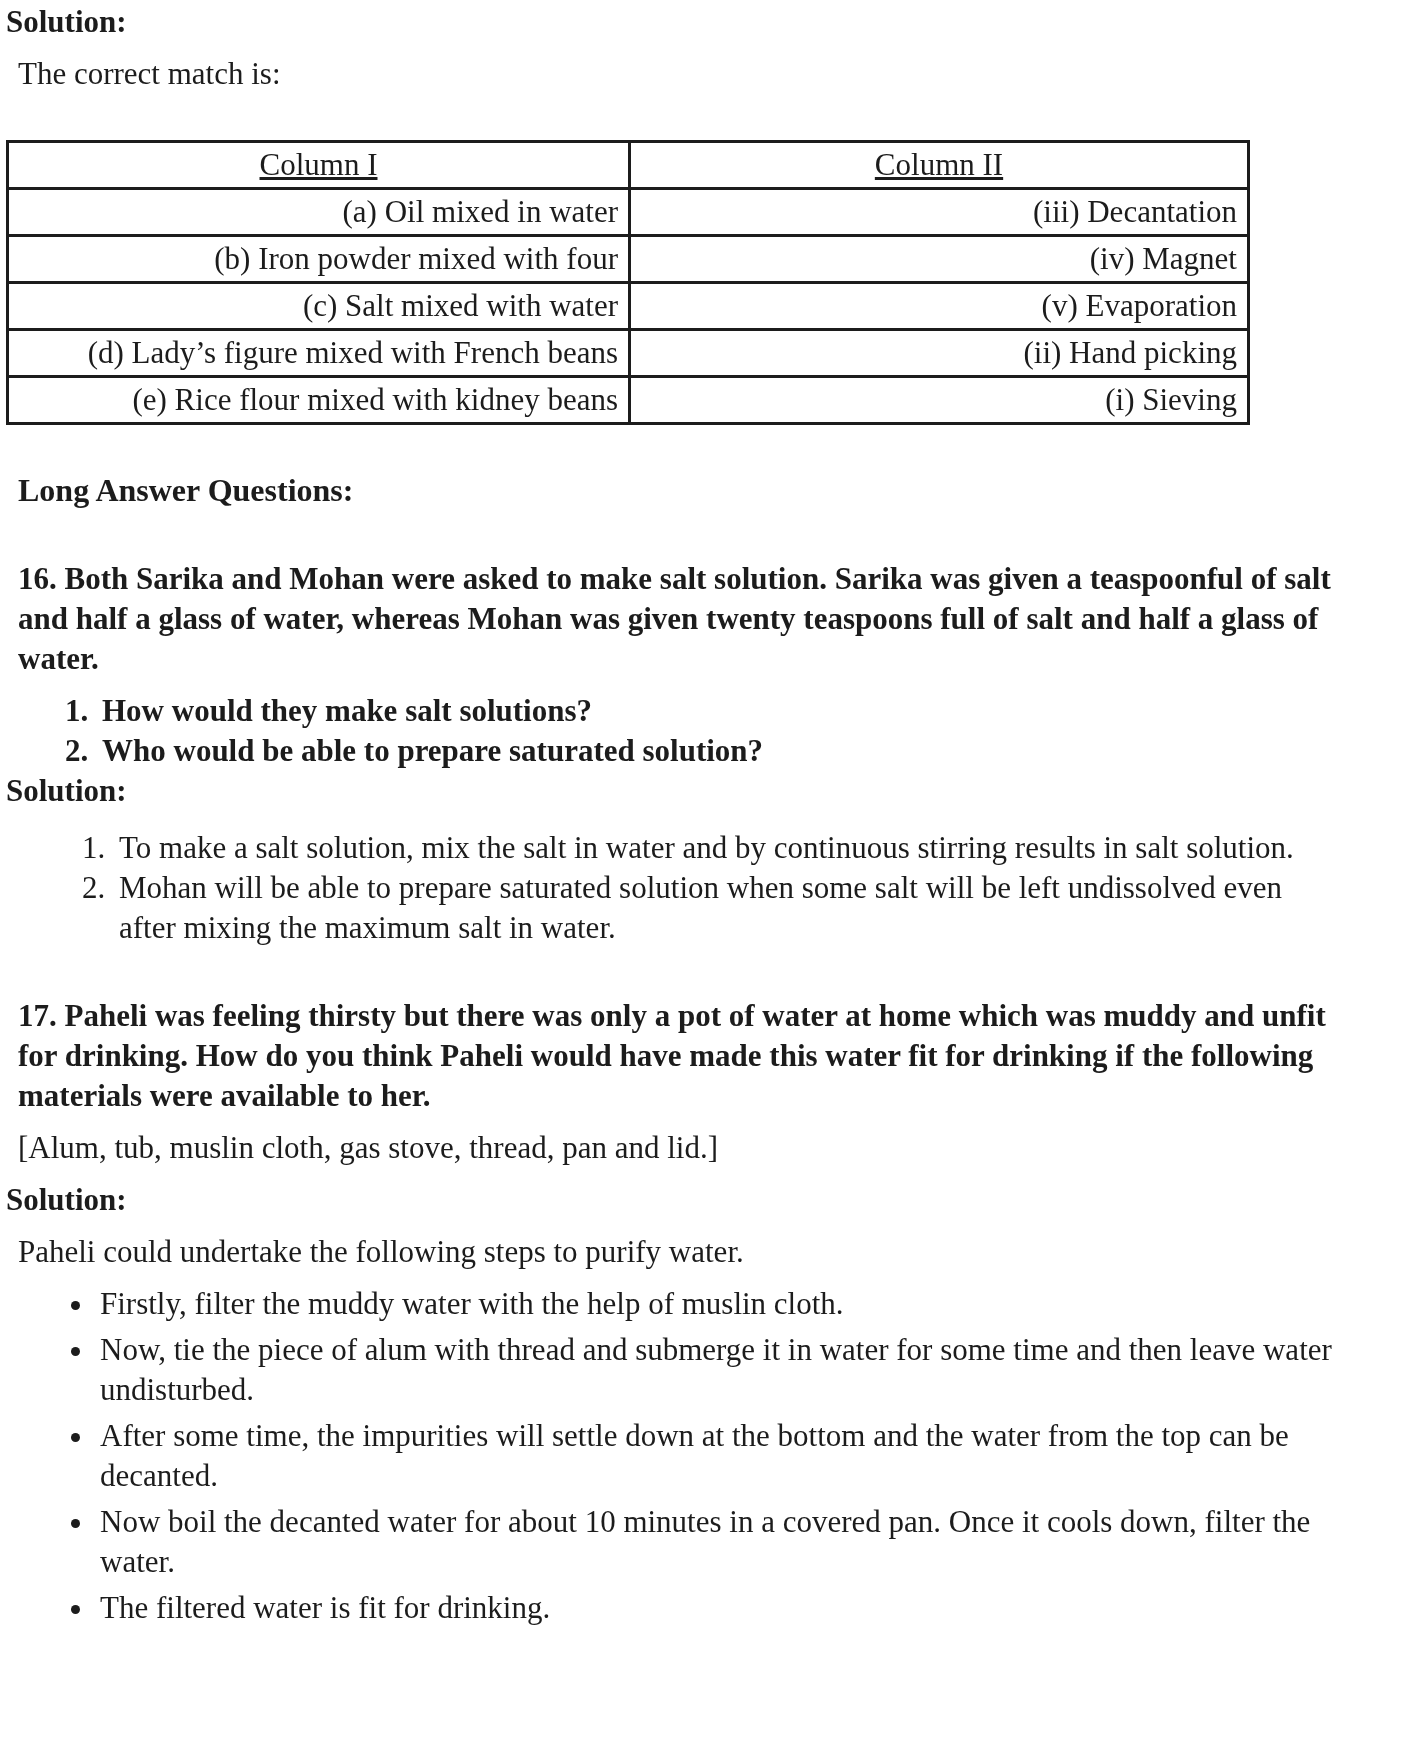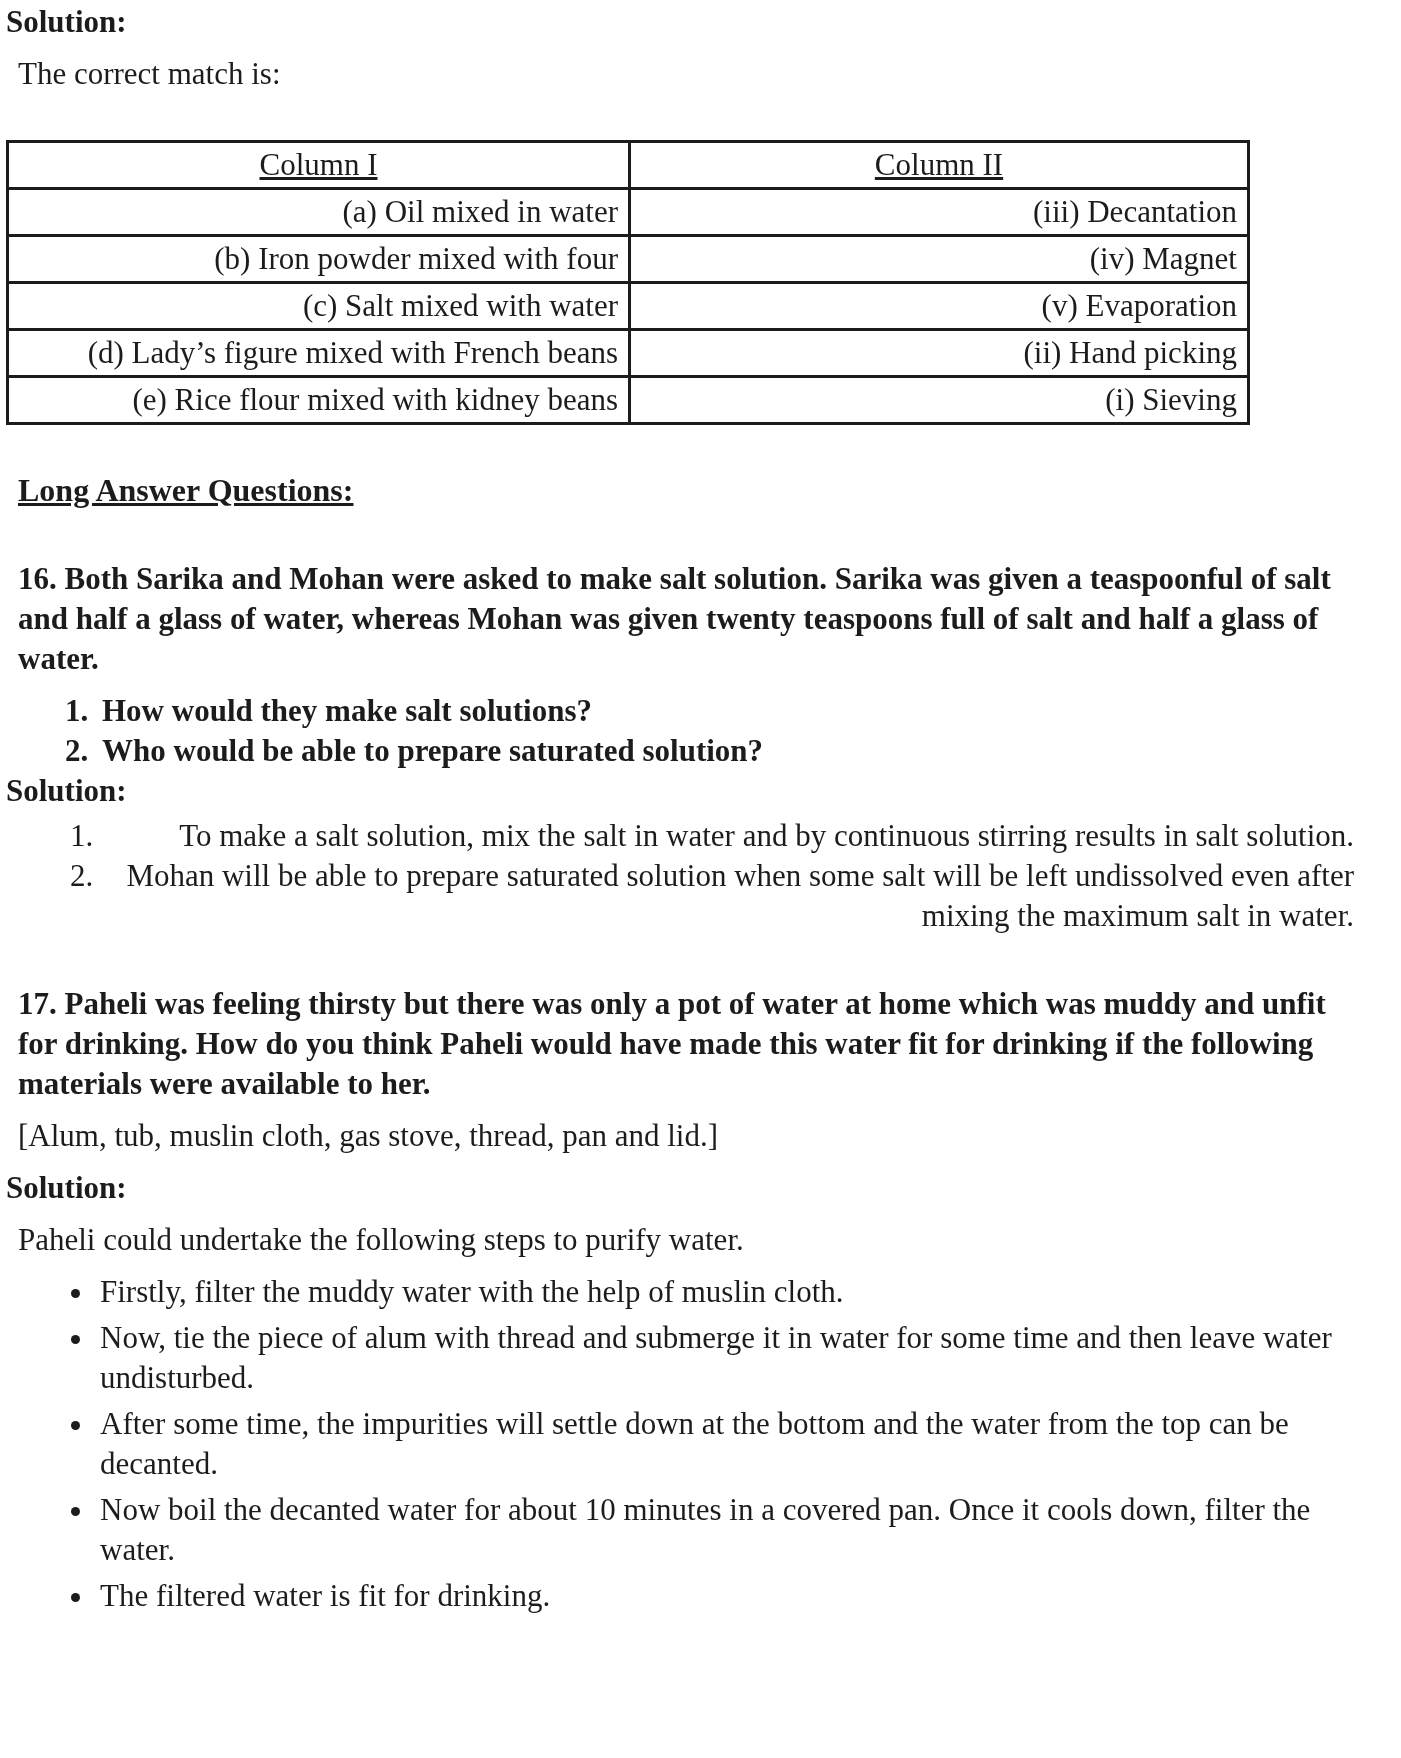--- a/index.html
+++ b/index.html
@@ -46,41 +46,39 @@
     text-align: center;
     margin-top: 15px;
   }
   .match-table th span {
     text-decoration: underline;
   }
   .col1 { width: 622px; }
 
   .section-heading {
     font-weight: bold;
-    text-decoration: underline;
     font-size: 32px;
     margin-top: 45px;
   }
 
   .q-paragraph {
     margin-top: 48px;
     font-weight: bold;
   }
 
   ol.sub-questions {
     margin: 0;
     padding-left: 90px;
     font-weight: bold;
   }
   ol.sub-questions li { padding-left: 6px; }
 
   ol.answers {
-    margin: 5px;
+    margin: 17px;
     padding-left: 90px;
-    text-align: right;
   }
   ol.answers li { padding-left: 6px; }
 
   ul.steps {
     margin: 6px 0 0 0;
     padding-left: 90px;
     list-style: disc;
   }
   ul.steps li {
     padding-left: 4px;

